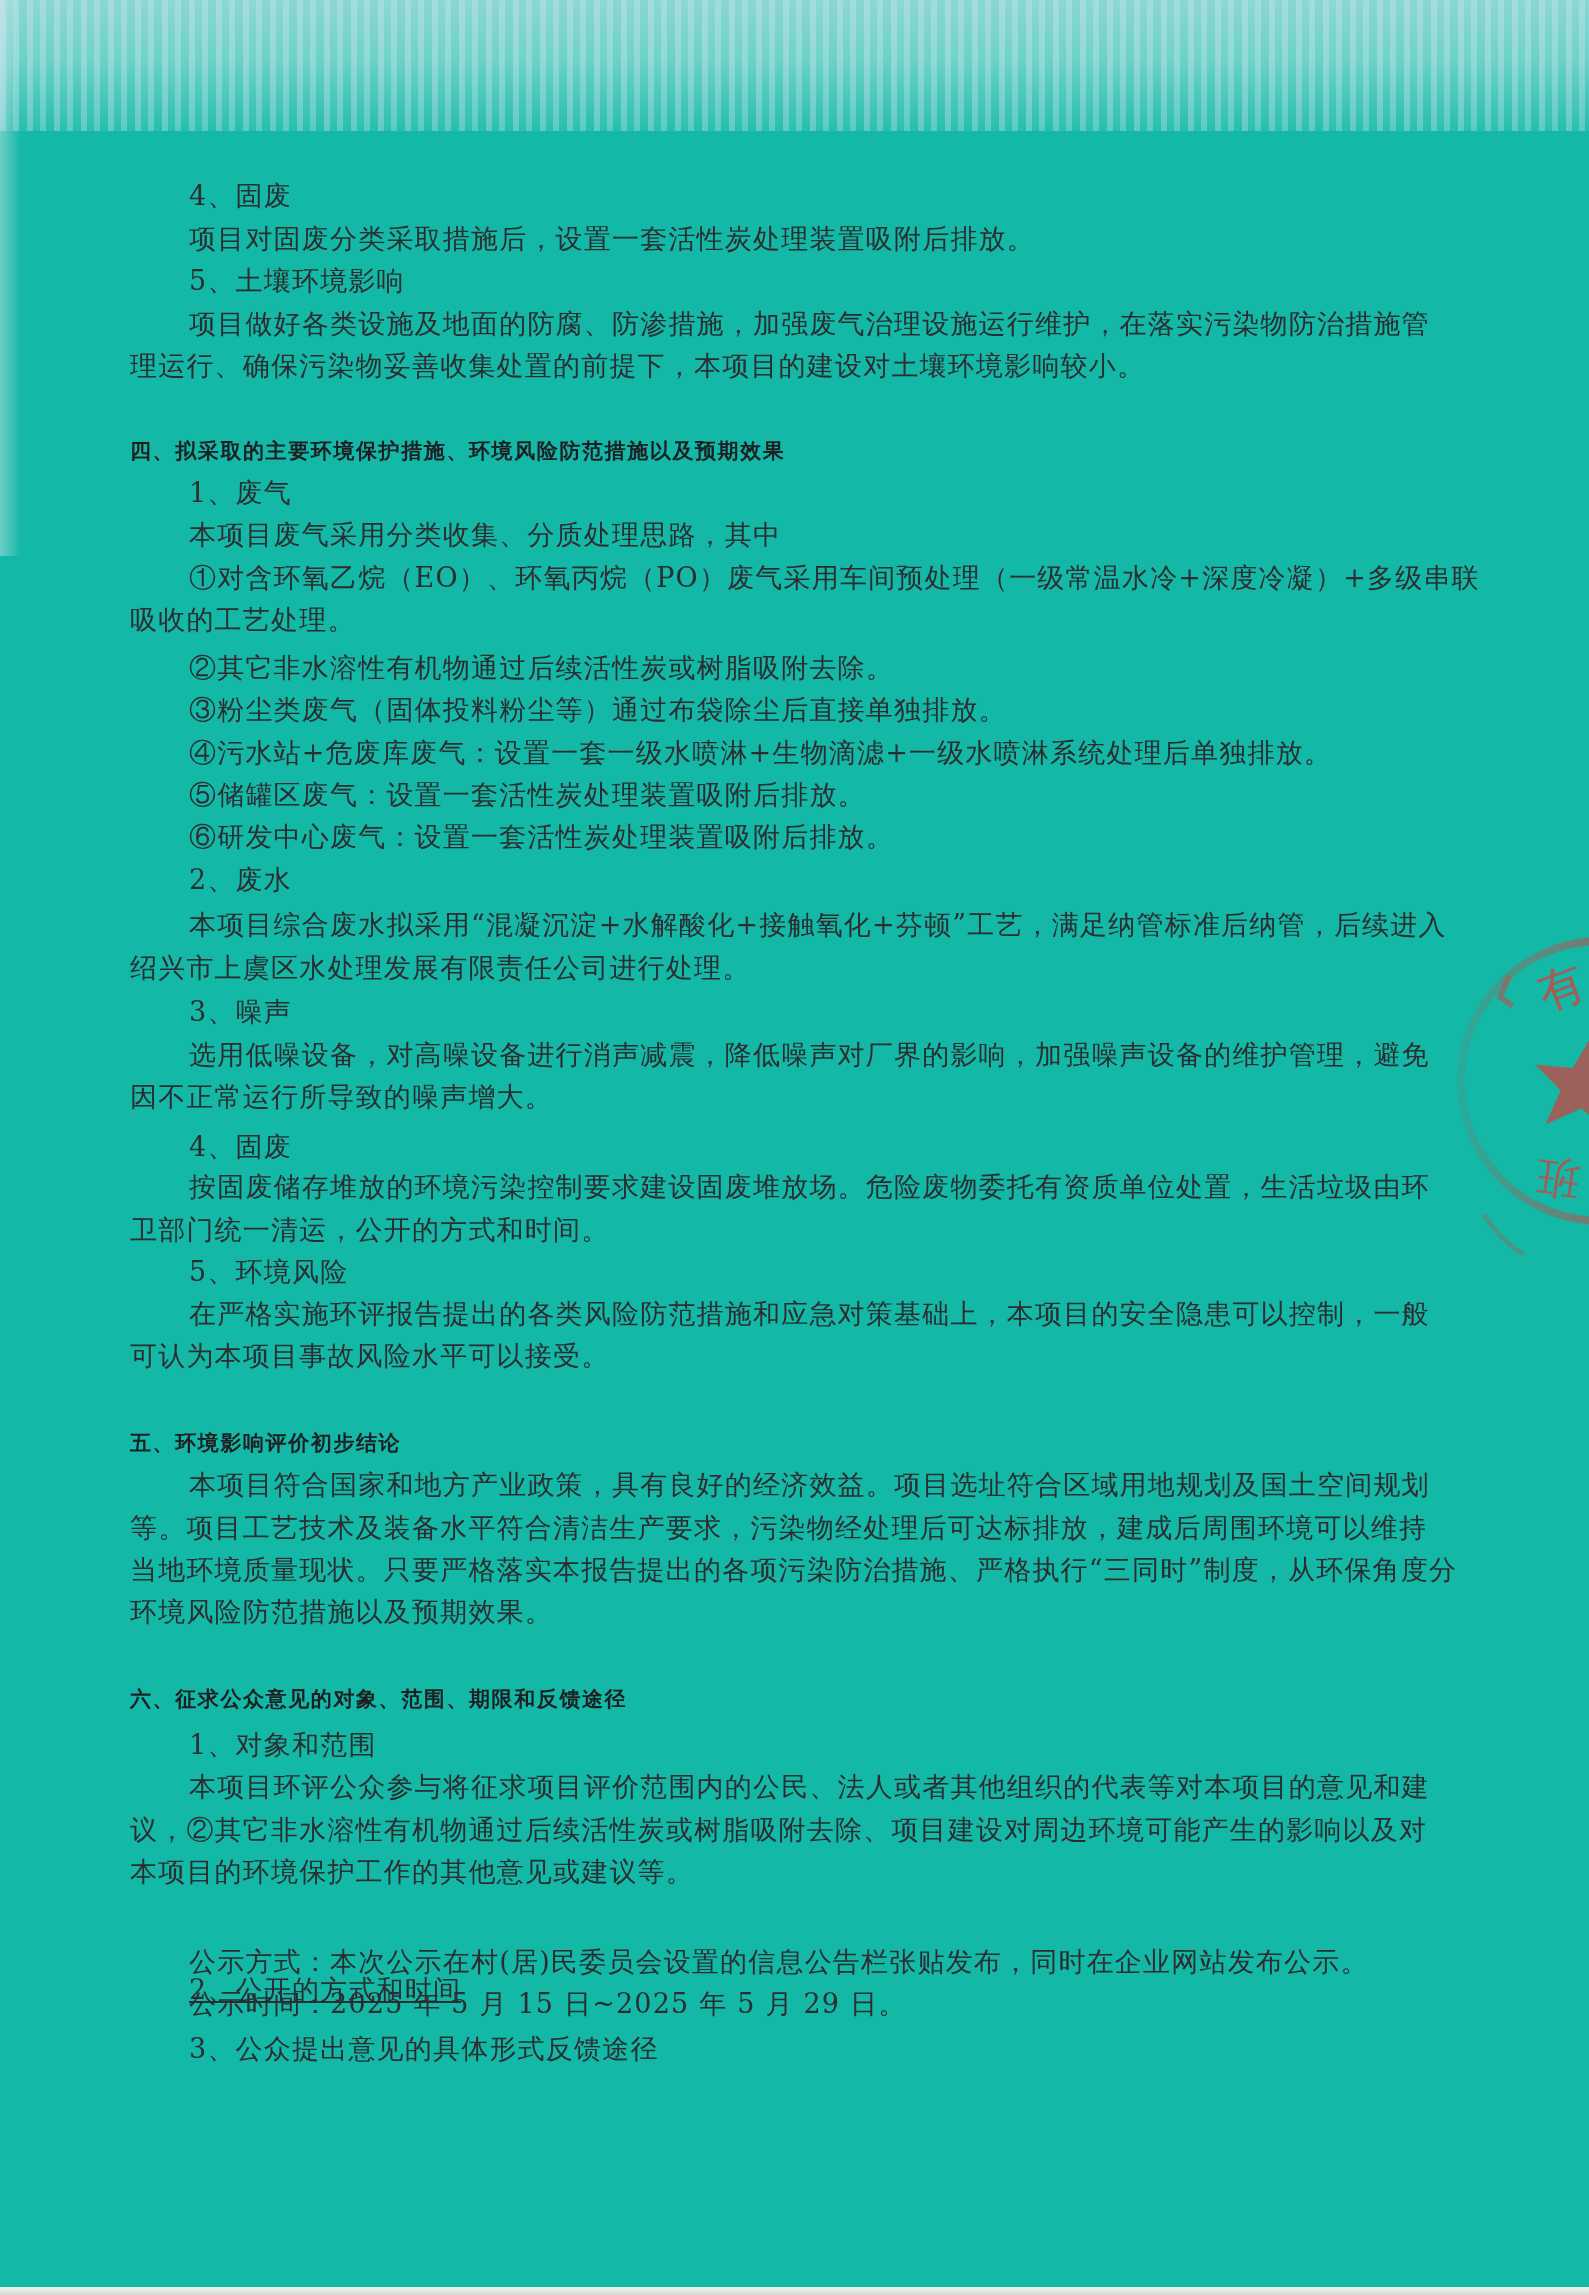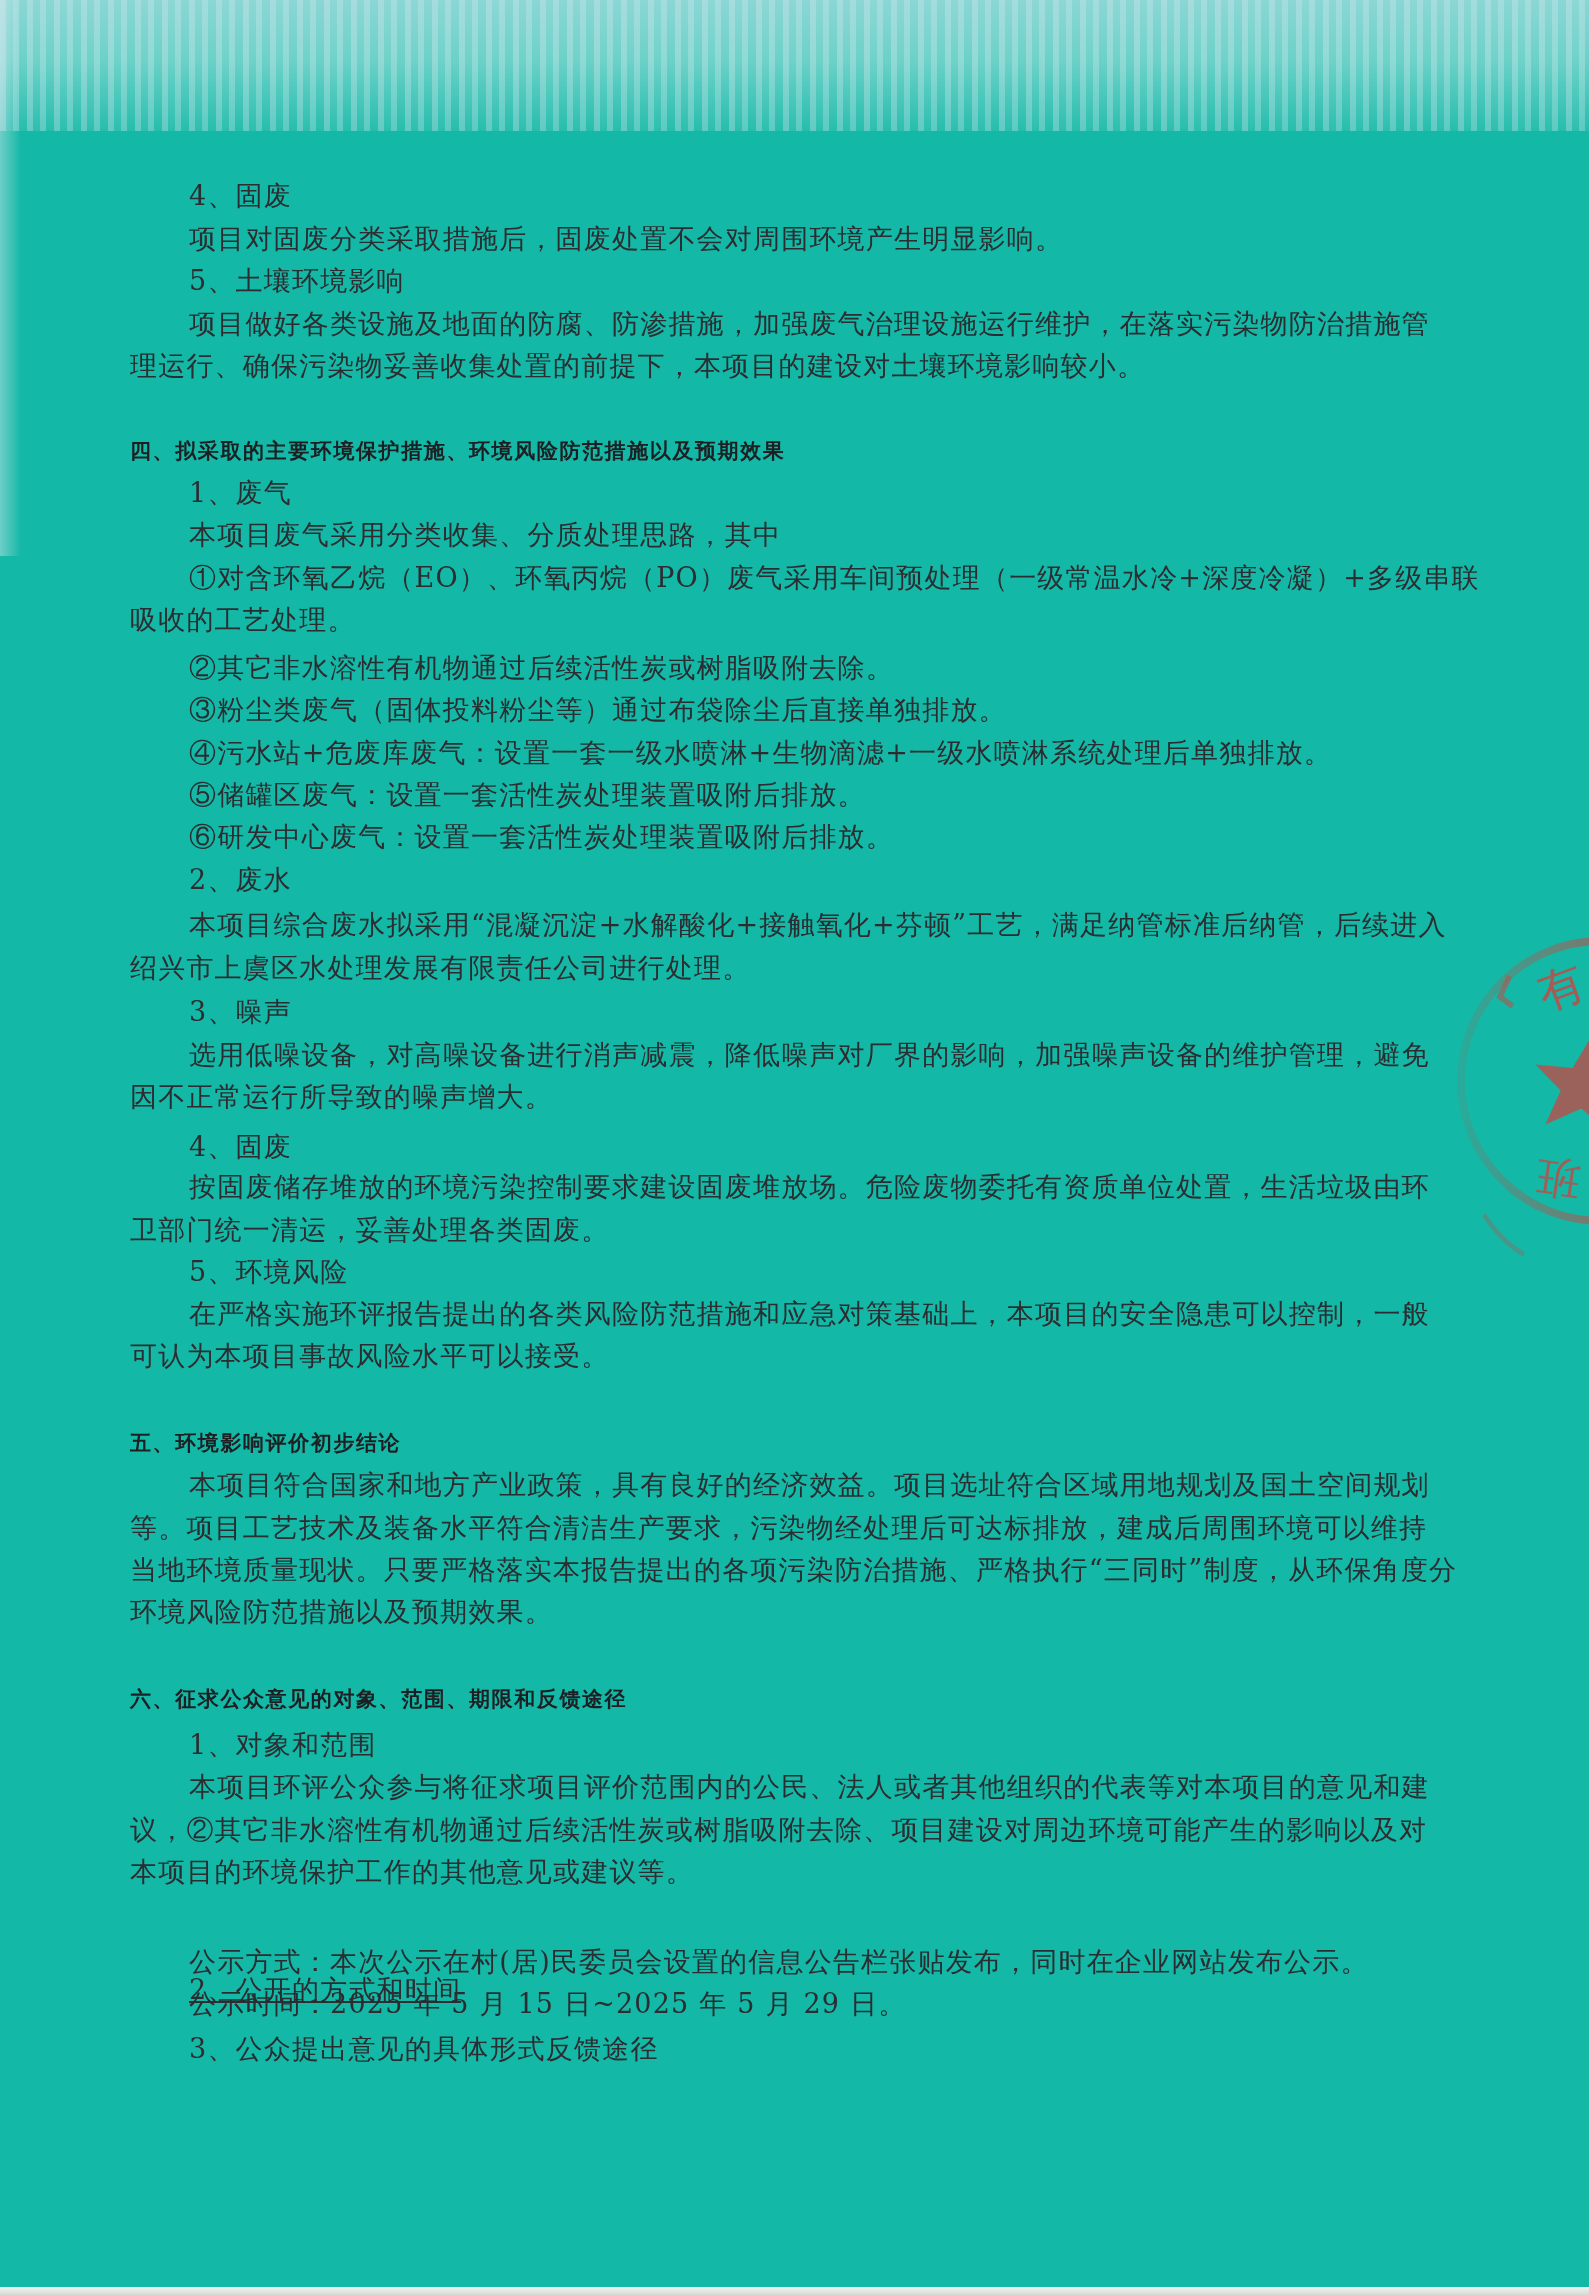--- a/index.html
+++ b/index.html
@@ -58,21 +58,21 @@
 </head>
 <body>
 
 <div class="page">
 
   <div class="topband"></div>
   <div class="sideband"></div>
 
   <div id="doc-body">
       <div class="line ind" style="top: 178px;">4、固废</div>
-      <div class="line ind" style="top: 221px;">项目对固废分类采取措施后，固废处置不会对周围环境产生明显影响。</div>
+      <div class="line ind" style="top: 221px;">项目对固废分类采取措施后，设置一套活性炭处理装置吸附后排放。</div>
       <div class="line ind" style="top: 263px;">5、土壤环境影响</div>
       <div class="line ind" style="top: 306px;">项目做好各类设施及地面的防腐、防渗措施，加强废气治理设施运行维护，在落实污染物防治措施管</div>
       <div class="line" style="top: 348px;">理运行、确保污染物妥善收集处置的前提下，本项目的建设对土壤环境影响较小。</div>
       <div class="line bold" style="top: 433px;">四、拟采取的主要环境保护措施、环境风险防范措施以及预期效果</div>
       <div class="line ind" style="top: 475px;">1、废气</div>
       <div class="line ind" style="top: 517px;">本项目废气采用分类收集、分质处理思路，其中</div>
       <div class="line ind" style="top: 560px;">①对含环氧乙烷（EO）、环氧丙烷（PO）废气采用车间预处理（一级常温水冷+深度冷凝）+多级串联</div>
       <div class="line" style="top: 602px;">吸收的工艺处理。</div>
       <div class="line ind" style="top: 650px;">②其它非水溶性有机物通过后续活性炭或树脂吸附去除。</div>
       <div class="line ind" style="top: 692px;">③粉尘类废气（固体投料粉尘等）通过布袋除尘后直接单独排放。</div>
@@ -80,21 +80,21 @@
       <div class="line ind" style="top: 777px;">⑤储罐区废气：设置一套活性炭处理装置吸附后排放。</div>
       <div class="line ind" style="top: 819px; text-align: center;">⑥研发中心废气：设置一套活性炭处理装置吸附后排放。</div>
       <div class="line ind" style="top: 862px;">2、废水</div>
       <div class="line ind" style="top: 907px;">本项目综合废水拟采用“混凝沉淀+水解酸化+接触氧化+芬顿”工艺，满足纳管标准后纳管，后续进入</div>
       <div class="line" style="top: 950px;">绍兴市上虞区水处理发展有限责任公司进行处理。</div>
       <div class="line ind" style="top: 994px; text-align: right;">3、噪声</div>
       <div class="line ind" style="top: 1037px;">选用低噪设备，对高噪设备进行消声减震，降低噪声对厂界的影响，加强噪声设备的维护管理，避免</div>
       <div class="line" style="top: 1079px;">因不正常运行所导致的噪声增大。</div>
       <div class="line ind" style="top: 1129px;">4、固废</div>
       <div class="line ind" style="top: 1169px;">按固废储存堆放的环境污染控制要求建设固废堆放场。危险废物委托有资质单位处置，生活垃圾由环</div>
-      <div class="line" style="top: 1212px;">卫部门统一清运，妥善处理各类固废。</div>
+      <div class="line" style="top: 1212px;">卫部门统一清运，公开的方式和时间。</div>
       <div class="line ind" style="top: 1254px;">5、环境风险</div>
       <div class="line ind" style="top: 1296px;">在严格实施环评报告提出的各类风险防范措施和应急对策基础上，本项目的安全隐患可以控制，一般</div>
       <div class="line" style="top: 1338px;">可认为本项目事故风险水平可以接受。</div>
       <div class="line bold" style="top: 1425px;">五、环境影响评价初步结论</div>
       <div class="line ind" style="top: 1467px; text-align: center;">本项目符合国家和地方产业政策，具有良好的经济效益。项目选址符合区域用地规划及国土空间规划</div>
       <div class="line" style="top: 1510px;">等。项目工艺技术及装备水平符合清洁生产要求，污染物经处理后可达标排放，建成后周围环境可以维持</div>
       <div class="line" style="top: 1552px;">当地环境质量现状。只要严格落实本报告提出的各项污染防治措施、严格执行“三同时”制度，从环保角度分</div>
       <div class="line" style="top: 1594px;">环境风险防范措施以及预期效果。</div>
       <div class="line bold" style="top: 1681px;">六、征求公众意见的对象、范围、期限和反馈途径</div>
       <div class="line ind" style="top: 1727px;">1、对象和范围</div>

